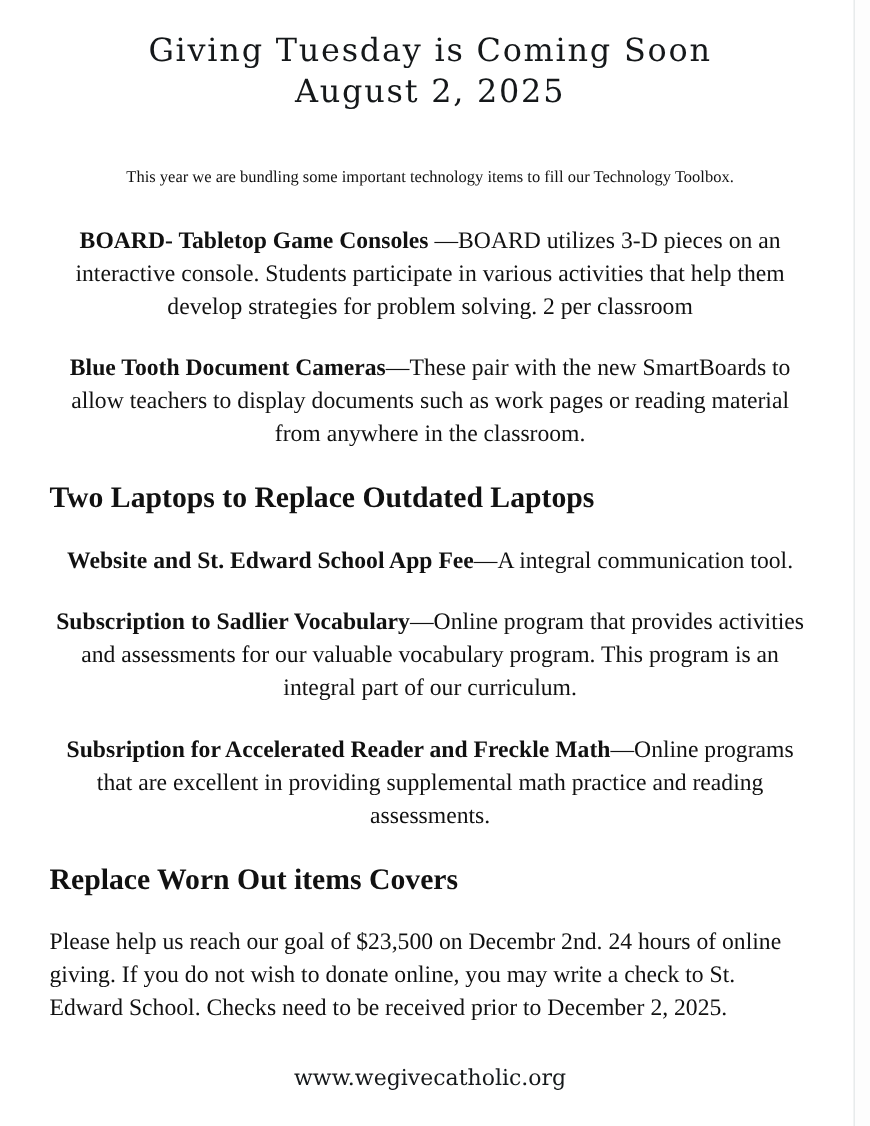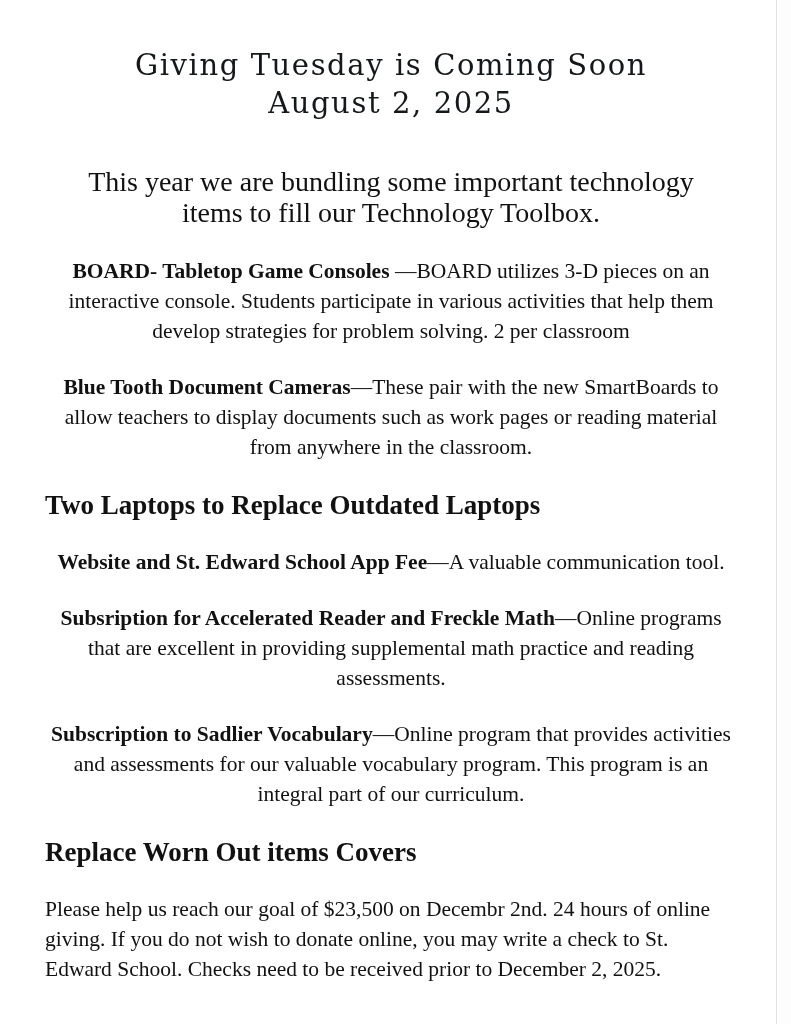--- a/index.html
+++ b/index.html
@@ -39,36 +39,36 @@
   .content {
     position: absolute;
     left: 45px;
     top: 0;
     width: 692px;
   }
 
   
   .title-block {
     text-align: center;
-    padding-top: 46px;
+    padding-top: 26px;
   }
   .title-line {
     font-family: "DejaVu Serif", "Liberation Serif", serif;
     font-size: 29px;
     font-weight: 400;
     letter-spacing: 1.6px;
     line-height: 38px;
     color: #15181a;
     white-space: nowrap;
   }
 
   
   .intro {
     text-align: center;
-    font-size: 28px;
+    font-size: 15px;
     line-height: 31px;
     margin-top: 44px;
     padding: 0 18px;
   }
 
   
   .section {
     font-size: 21.5px;
     line-height: 30px;
     text-align: center;
@@ -124,29 +124,29 @@
       <b>BOARD- Tabletop Game Consoles</b><span> —</span><span>BOARD utilizes 3-D pieces on an interactive console. Students participate in various activities that help them develop strategies for problem solving. 2 per classroom</span>
     </p>
 
     <p class="section">
       <b>Blue Tooth Document Cameras</b><span>—</span><span>These pair with the new SmartBoards to allow teachers to display documents such as work pages or reading material from anywhere in the classroom.</span>
     </p>
 
     <p class="heading-only">Two Laptops to Replace Outdated Laptops</p>
 
     <p class="section tight">
-      <b>Website and St. Edward School App Fee</b><span>—</span><span>A valuable communication tool.</span>
+      <b>Website and St. Edward School App Fee</b><span>—</span><span>A integral communication tool.</span>
+    </p>
+
+    <p class="section">
+      <b>Subscription to Sadlier Vocabulary</b><span>—</span><span>Online program that provides activities and assessments for our valuable vocabulary program. This program is an integral part of our curriculum.</span>
     </p>
 
     <p class="section">
       <b>Subsription for Accelerated Reader and Freckle Math</b><span>—</span><span>Online programs that are excellent in providing supplemental math practice and reading assessments.</span>
-    </p>
-
-    <p class="section">
-      <b>Subscription to Sadlier Vocabulary</b><span>—</span><span>Online program that provides activities and assessments for our valuable vocabulary program. This program is an integral part of our curriculum.</span>
     </p>
 
     <p class="heading-only">Replace Worn Out items Covers</p>
 
     <p class="closing">Please help us reach our goal of $23,500 on Decembr 2nd. 24 hours of online giving. If you do not wish to donate online, you may write a check to St. Edward School. Checks need to be received prior to December 2, 2025.</p>
 
     <p class="footer">www.wegivecatholic.org</p>
 
   </div>
 </div>

